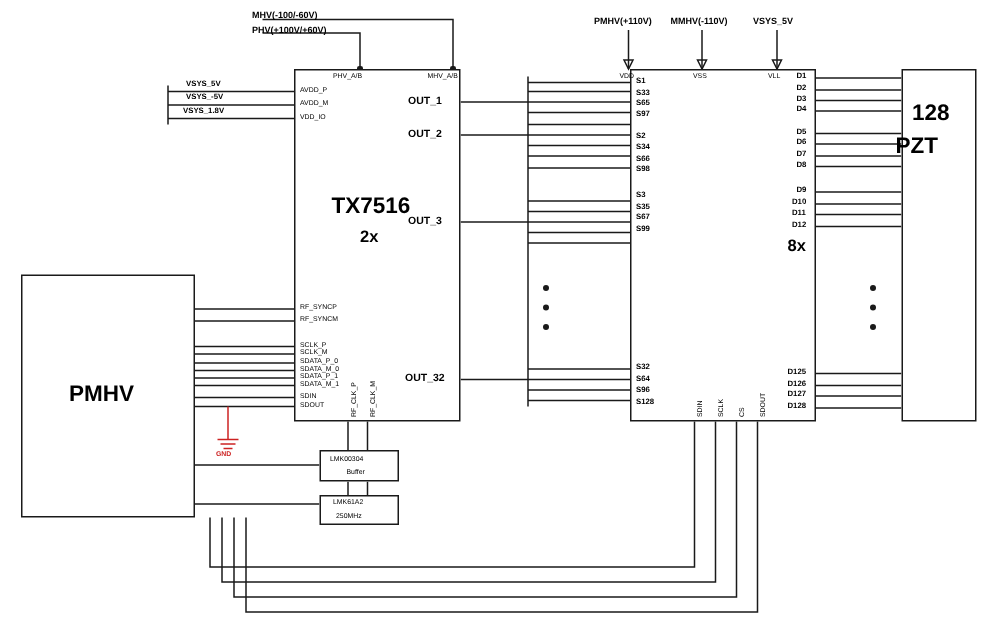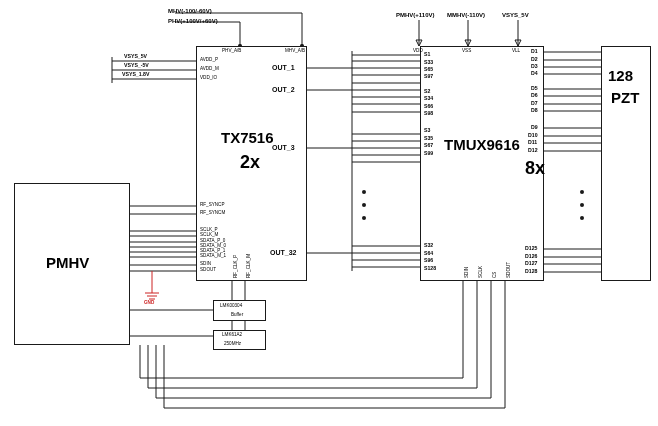--- a/index.html
+++ b/index.html
@@ -5,21 +5,21 @@
   html,body{margin:0;padding:0;background:#ffffff;}
   body{width:658px;height:426px;position:relative;
        font-family:"Liberation Sans",sans-serif;color:#000;overflow:hidden;}
   #canvas{position:absolute;left:0;top:0;width:658px;height:426px;}
   .box{position:absolute;border:1.5px solid #1a1a1a;background:#ffffff;box-sizing:border-box;}
   .lbl{position:absolute;white-space:nowrap;line-height:1;}
   .t5{font-size:4.6px;}
   .t55{font-size:5.2px;}
   .t6{font-size:6px;}
   .t7{font-size:7px;font-weight:bold;}
-  .t13{font-size:18px;font-weight:bold;}
+  .t13{font-size:11px;font-weight:bold;}
   .t15{font-size:15px;font-weight:bold;}
   .bold{font-weight:bold;}
   .vert{transform-origin:0 0;transform:rotate(-90deg);}
   .dot{position:absolute;width:3.2px;height:3.2px;border-radius:50%;background:#1a1a1a;}
   .bigdot{position:absolute;width:4px;height:4px;border-radius:50%;background:#1a1a1a;}
   svg{position:absolute;left:0;top:0;overflow:visible;}
   .ln{stroke:#1a1a1a;stroke-width:1;fill:none;}
   .ln2{stroke:#1a1a1a;stroke-width:1.4;fill:none;}
   .gndred{stroke:#cc2222;stroke-width:1;fill:none;}
 </style>
@@ -166,21 +166,20 @@
 
   <div class="box" style="left:213px;top:300px;width:53px;height:21px;"></div>
   <div class="lbl t5" style="left:220px;top:304px;">LMK00304</div>
   <div class="lbl t5" style="left:231px;top:313px;">Buffer</div>
 
   <div class="box" style="left:213px;top:330px;width:53px;height:20px;"></div>
   <div class="lbl t5" style="left:222px;top:333px;">LMK61A2</div>
   <div class="lbl t5" style="left:224px;top:342px;">250MHz</div>
 
   <div class="box" style="left:420px;top:46px;width:124px;height:235px;"></div>
-  <div class="lbl t15" style="left:444px;top:137px;">TMUX9616</div>
   <div class="lbl t13" style="left:496px;top:159px;padding-left:29px;">8x</div>
 
   <div class="lbl t6 bold" style="left:396px;top:12px;">PMHV(+110V)</div>
   <div class="lbl t6 bold" style="left:447px;top:12px;">MMHV(-110V)</div>
   <div class="lbl t6 bold" style="left:502px;top:12px;">VSYS_5V</div>
 
   <div class="lbl t5" style="left:413px;top:49px;">VDD</div>
   <div class="lbl t5" style="left:462px;top:49px;">VSS</div>
   <div class="lbl t5" style="left:512px;top:49px;">VLL</div>
 
@@ -224,21 +223,21 @@
   <div class="lbl t55 bold" style="left:525px;top:261px;">D127</div>
   <div class="lbl t55 bold" style="left:525px;top:269px;">D128</div>
 
   <div class="lbl t5 vert" style="left:465px;top:278px;">SDIN</div>
   <div class="lbl t5 vert" style="left:479px;top:278px;">SCLK</div>
   <div class="lbl t5 vert" style="left:493px;top:278px;">CS</div>
   <div class="lbl t5 vert" style="left:507px;top:278px;">SDOUT</div>
 
   <div class="box" style="left:601px;top:46px;width:50px;height:235px;"></div>
   <div class="lbl t15" style="left:608px;top:68px;">128</div>
-  <div class="lbl t15" style="left:611px;top:90px;">PZT</div>
+  <div class="lbl t15" style="left:597px;top:90px;">PZT</div>
 
   <div class="bigdot" style="left:362px;top:190px;"></div>
   <div class="bigdot" style="left:362px;top:203px;"></div>
   <div class="bigdot" style="left:362px;top:216px;"></div>
 
   <div class="bigdot" style="left:580px;top:190px;"></div>
   <div class="bigdot" style="left:580px;top:203px;"></div>
   <div class="bigdot" style="left:580px;top:216px;"></div>
 
 </div>

